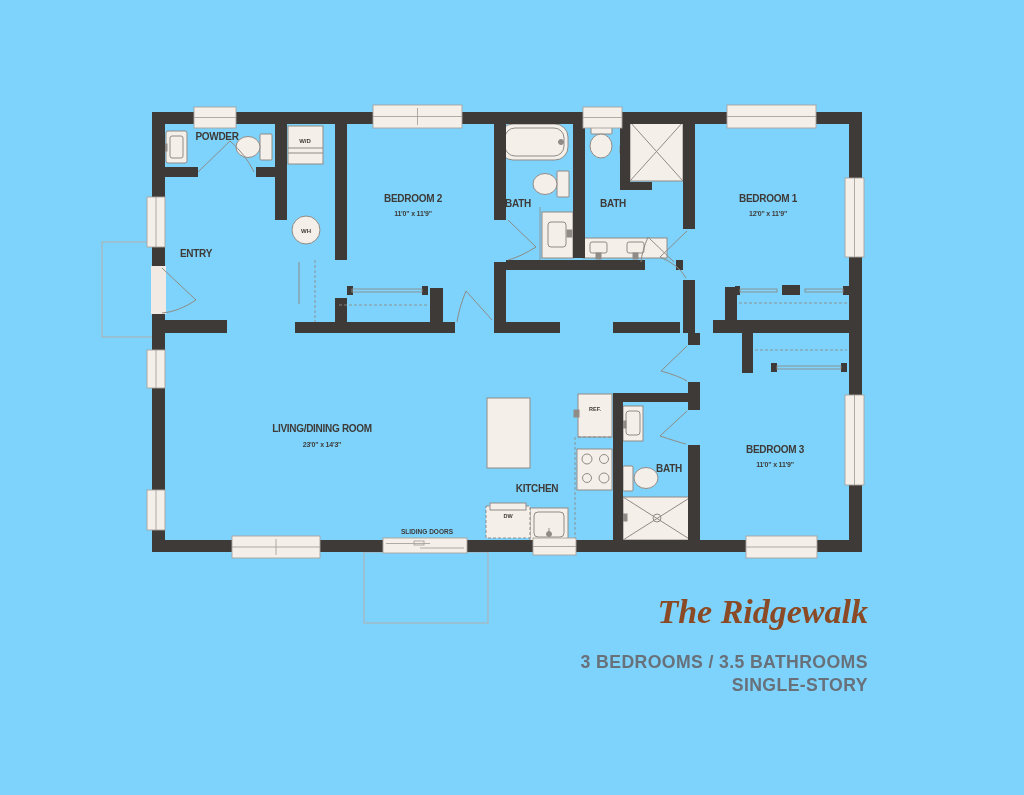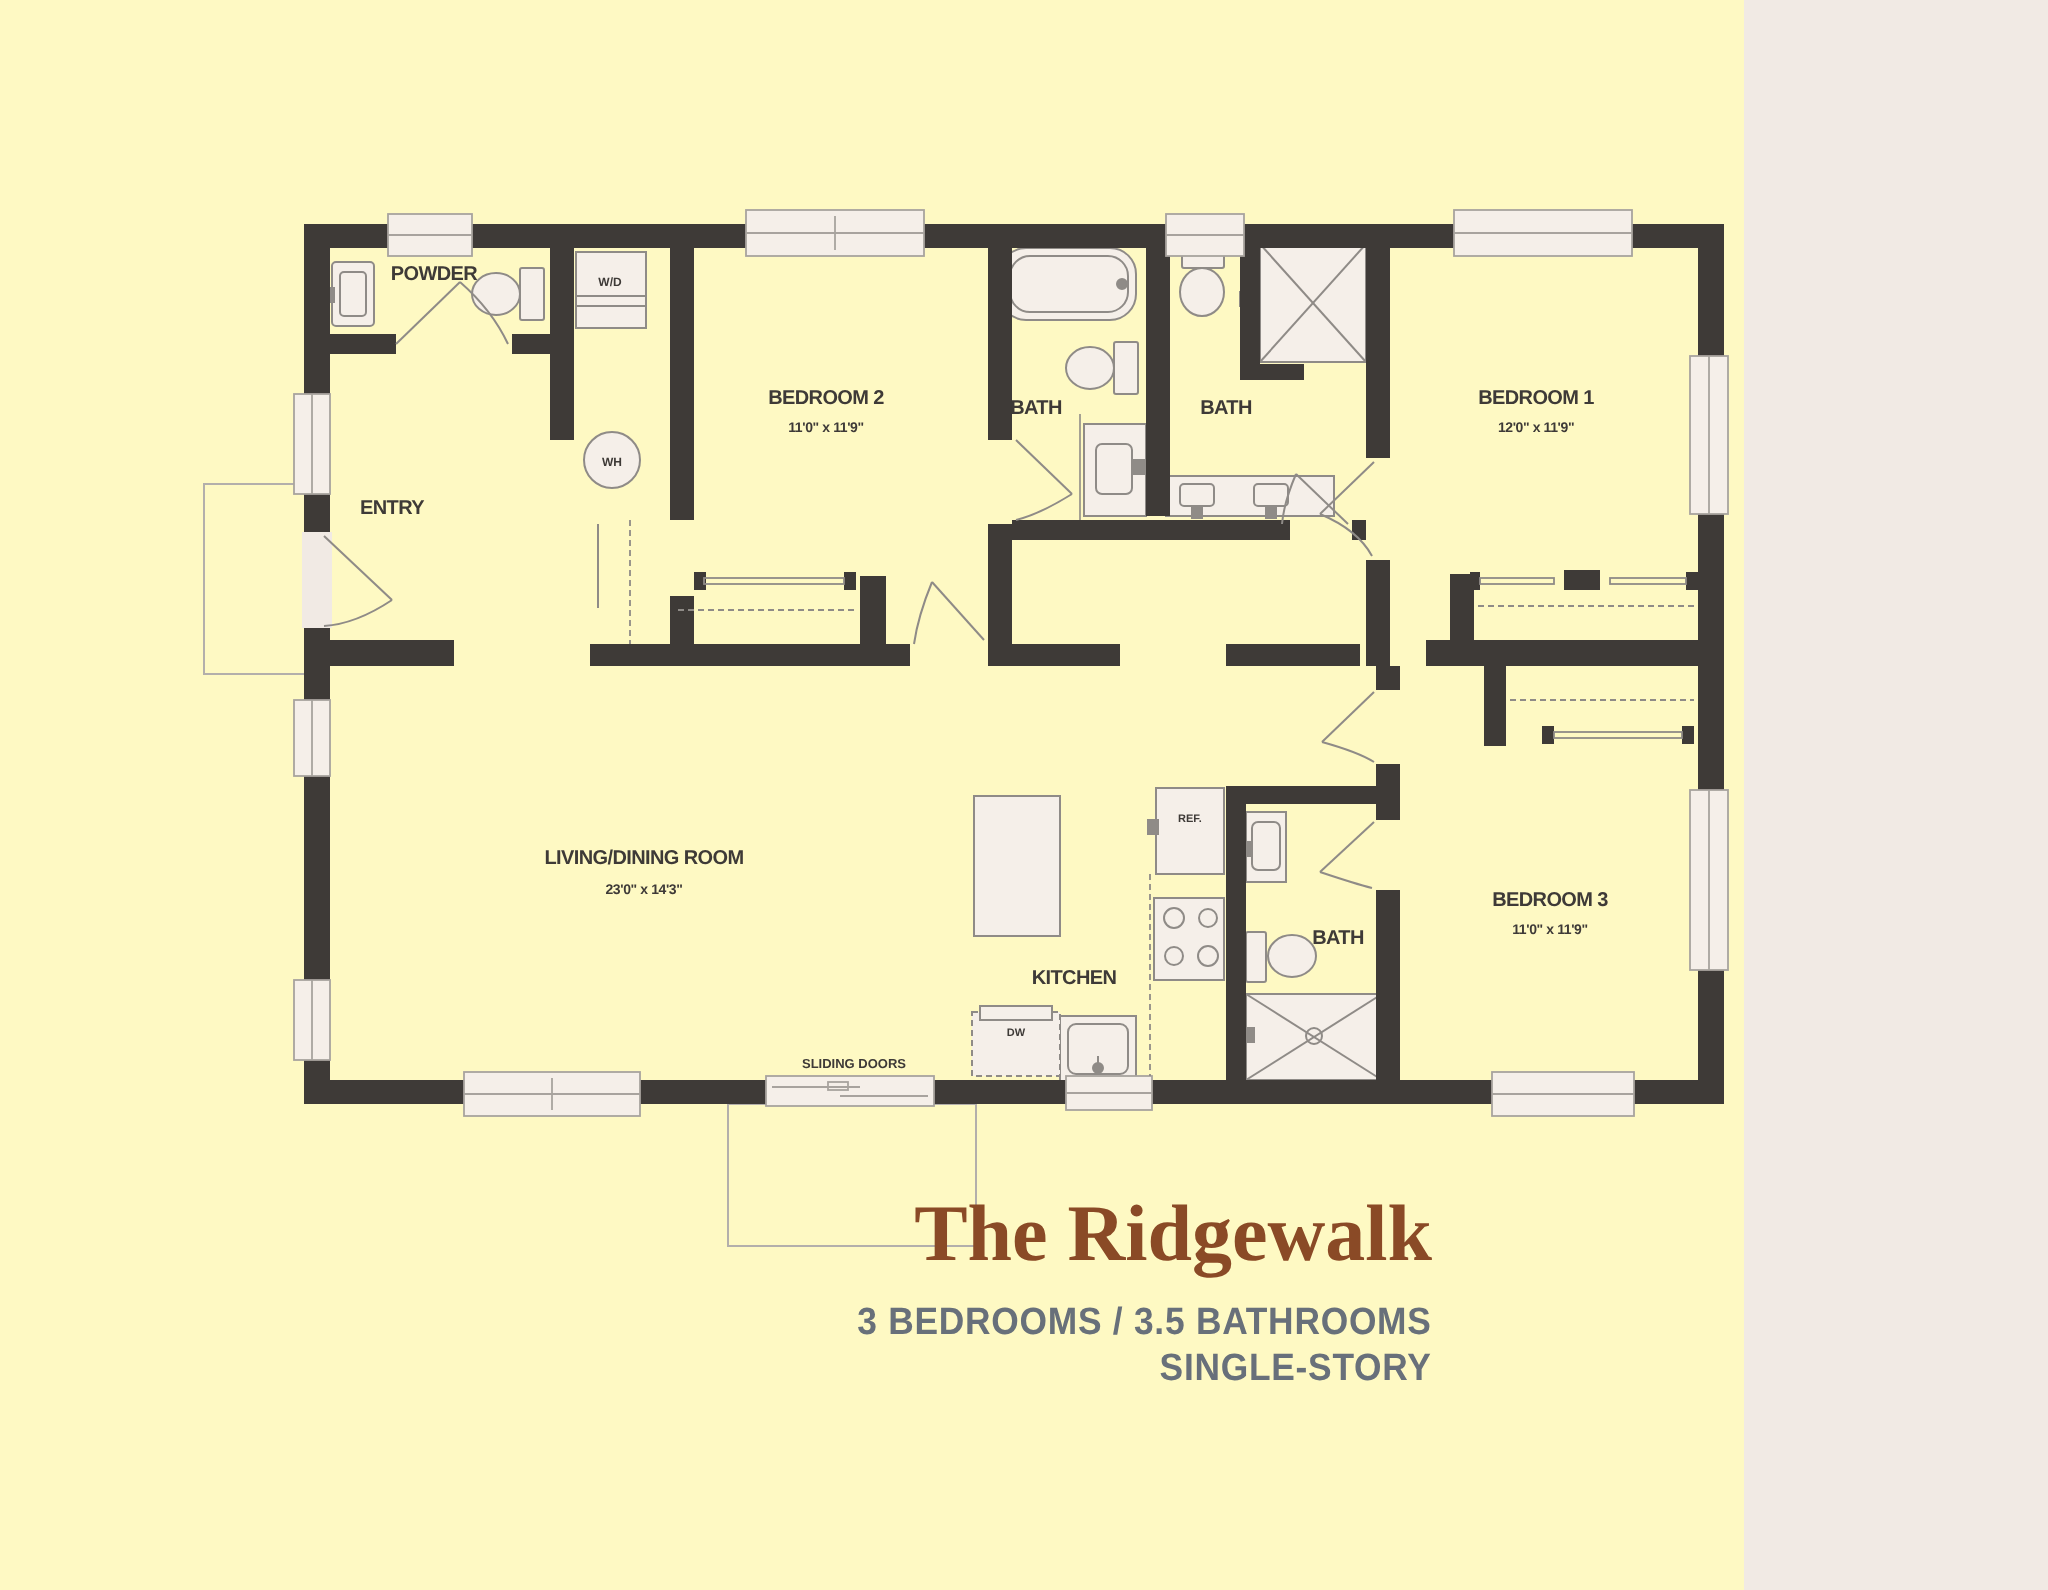--- a/index.html
+++ b/index.html
@@ -1,28 +1,28 @@
 <!DOCTYPE html>
 <html><head>
 <meta charset="utf-8">
 <style>
   html,body{margin:0;padding:0;}
   body{width:1024px;height:795px;background:#f1eae4;font-family:"Liberation Sans",sans-serif;overflow:hidden;}
-  .page{position:relative;width:872px;height:795px;background:#fef9c3;}
+  .page{position:relative;width:1024px;height:795px;background:#7dd3fc;}
   svg{position:absolute;left:0;top:0;}
   svg text{font-family:"Liberation Sans",sans-serif;font-weight:bold;fill:#3e3a37;letter-spacing:-0.3px;}
   .room-name{font-size:10px;}
   .room-dims{font-size:7px;letter-spacing:-0.2px;}
   .small-label{font-size:6px;letter-spacing:0;}
   .tiny-label{font-size:5.5px;letter-spacing:0;}
   .anno-label{font-size:6.5px;letter-spacing:0;}
   .footer-title{
     position:absolute;right:156px;top:593px;
-    font-family:"Liberation Serif",serif;font-weight:bold;
-    font-size:40px;color:#8a4a26;white-space:nowrap;
+    font-family:"Liberation Serif",serif;font-style:italic;font-weight:bold;
+    font-size:34px;color:#8a4a26;white-space:nowrap;
   }
   .footer-subtitle{
     position:absolute;right:156px;top:650px;text-align:right;
     font-family:"Liberation Sans",sans-serif;font-weight:bold;font-size:19px;
     color:#68707a;line-height:23px;letter-spacing:0.4px;white-space:nowrap;
     transform:scaleX(0.93);transform-origin:100% 50%;
   }
 </style>
 </head>
 <body>

